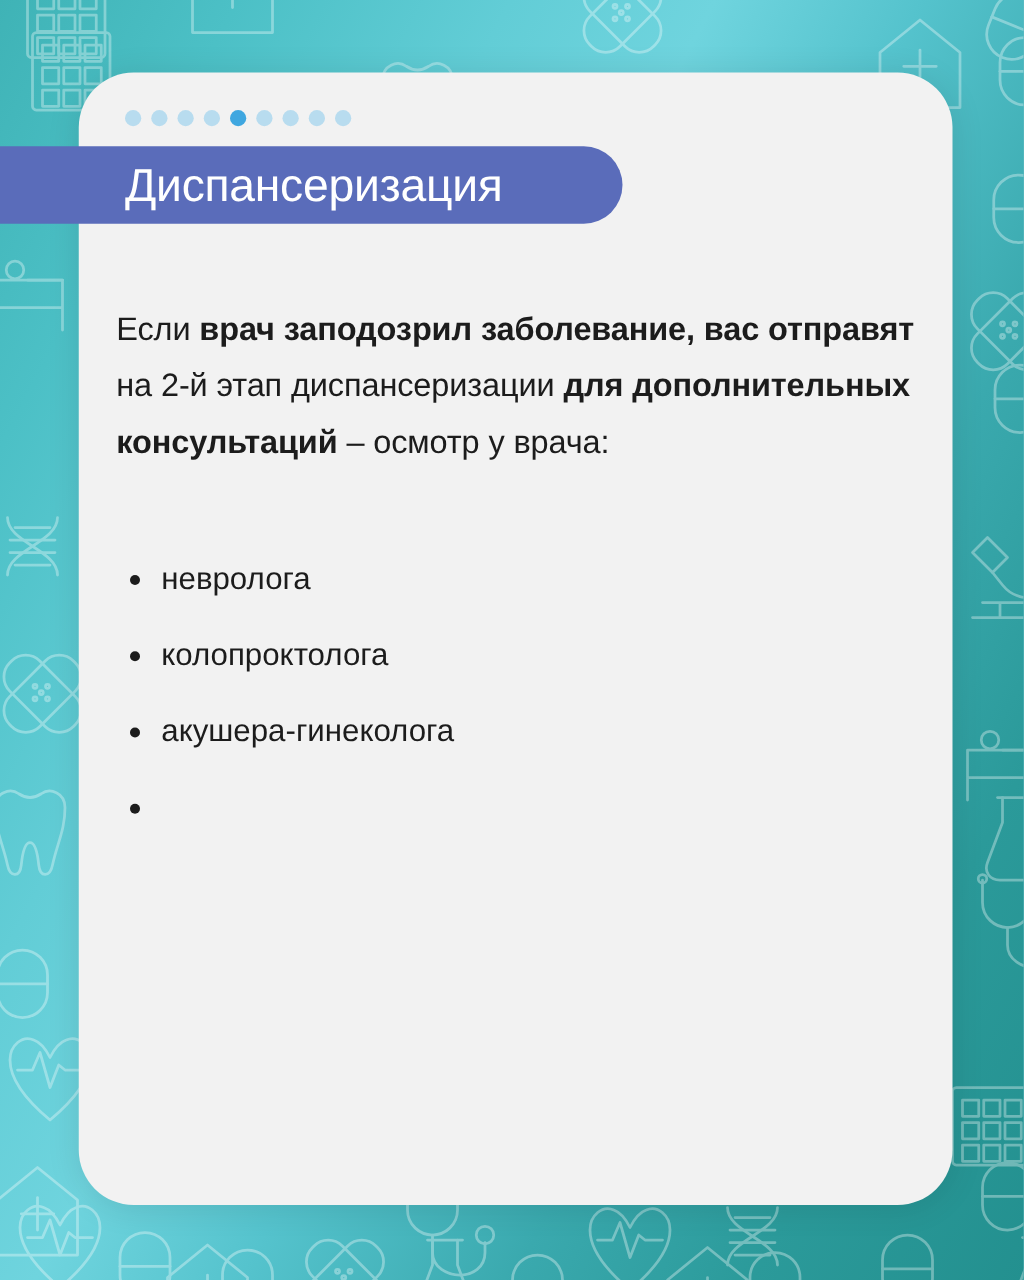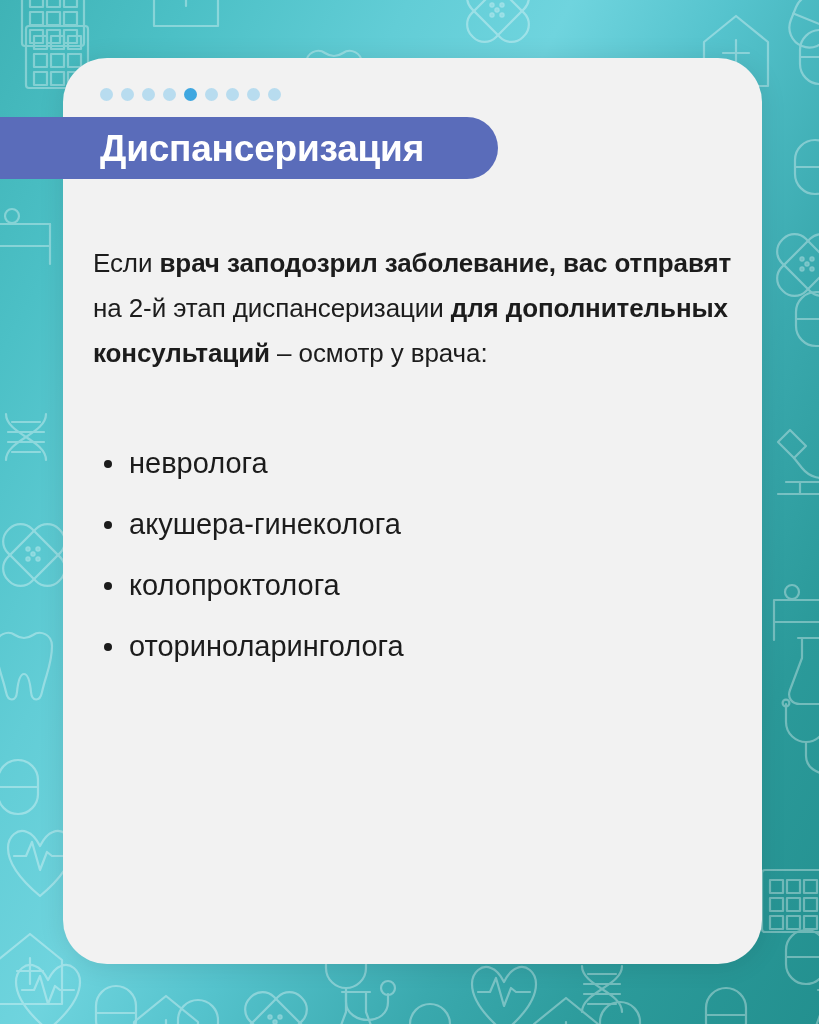--- a/index.html
+++ b/index.html
@@ -79,21 +79,21 @@
     background: #5a6cba;
     border-top-right-radius: 31px;
     border-bottom-right-radius: 31px;
     display: flex;
     align-items: center;
     z-index: 5;
   }
   #title-text {
     color: #ffffff;
     font-size: 37px;
-    font-weight: 700;
+    font-weight: 400;
     letter-spacing: -0.2px;
     padding-left: 100px;
     line-height: 1;
     white-space: nowrap;
   }
 
   
   #paragraph {
     position: absolute;
     left: 93px;
@@ -110,21 +110,21 @@
   #doctor-list {
     position: absolute;
     left: 97px;
     top: 443px;
     width: 620px;
     list-style: none;
   }
   #doctor-list li {
     position: relative;
     padding-left: 32px;
-    font-size: 29px;
+    font-size: 25px;
     line-height: 41px;
     color: #1c1c1c;
     margin-bottom: 20px;
   }
   #doctor-list li .bullet {
     position: absolute;
     left: 7px;
     top: 17px;
     width: 8px;
     height: 8px;
@@ -281,18 +281,18 @@
   </div>
 
   <div id="title-badge">
     <span id="title-text">Диспансеризация</span>
   </div>
 
   <p id="paragraph"><span>Если </span><b>врач заподозрил заболевание, вас отправят</b><span> на 2-й этап диспансеризации </span><b>для дополнительных консультаций</b><span> – осмотр у врача:</span></p>
 
   <ul id="doctor-list">
     <li><span class="bullet"></span><span>невролога</span></li>
+    <li><span class="bullet"></span><span>колопроктолога</span></li>
     <li><span class="bullet"></span><span>акушера-гинеколога</span></li>
-    <li><span class="bullet"></span><span>колопроктолога</span></li>
-    <li><span class="bullet"></span><span>оториноларинголога</span></li>
+    <li><span class="bullet"></span></li>
   </ul>
 
 </div>
 
 </body></html>

